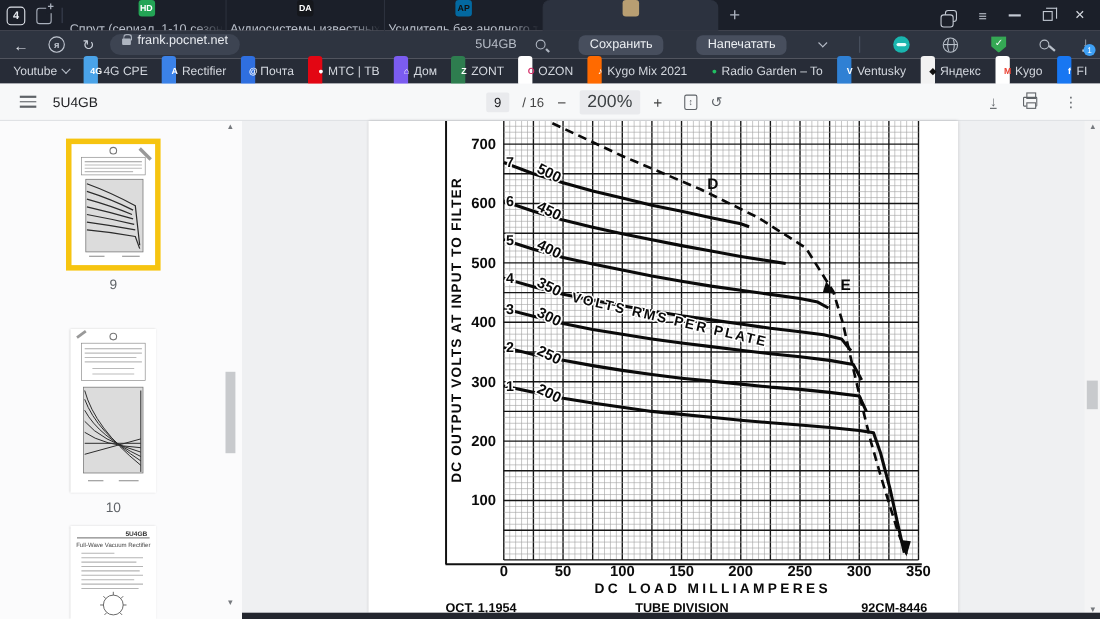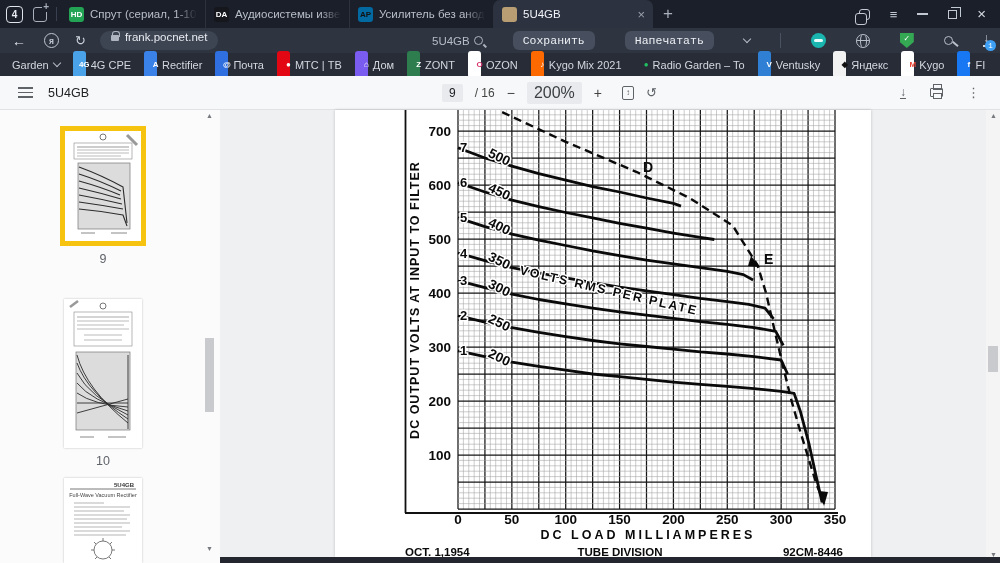--- a/index.html
+++ b/index.html
@@ -13,21 +13,21 @@
   .tabcount { width:17px; height:17px; margin-left:6px; border:1.5px solid #dfe3ea;
               border-radius:4px; color:#e8ebf1; font-size:10px; font-weight:bold;
               display:flex; align-items:center; justify-content:center; flex:none; }
   .newtab-doc { width:14px; height:15px; border:1.5px solid #aab1bd; border-radius:3px;
                 margin-left:10px; position:relative; flex:none; }
   .newtab-doc::after { content:"+"; position:absolute; right:-4px; top:-7px; color:#aab1bd;
                        font-size:10px; font-weight:bold; background:#1b1f29; padding:0 1px; }
   .tabsep { width:1px; height:14px; background:#3a4050; margin:0 4px 0 9px; flex:none; }
   .tabs { display:flex; height:28px; align-items:center; }
   .tab { display:flex; align-items:center; gap:6px; width:144px; height:28px;
-         padding:0 8px; color:#b9bfca; font-size:11.5px; overflow:hidden; position:relative; }
+         padding:0 8px; color:#b9bfca; font-size:11.5px; overflow:hidden; position:relative;flex-direction:column; }
   .tab + .tab { border-left:1px solid #2c313d; }
   .tab.active { background:#2c323f; color:#f2f4f8; border-radius:7px 7px 0 0; width:160px; }
   .fav { width:15px; height:15px; border-radius:3px; flex:none; font-size:8px; font-weight:bold;
          display:flex; align-items:center; justify-content:center; }
   .tab .t { white-space:nowrap; overflow:hidden; flex:1;
             -webkit-mask-image:linear-gradient(90deg,#000 80%,transparent); 
             mask-image:linear-gradient(90deg,#000 80%,transparent); }
   .tab .x { color:#9aa1ad; font-size:13px; flex:none; }
   .plus-tab { color:#aab1bd; font-size:17px; margin-left:10px; flex:none; }
   .tabbar-right { margin-left:auto; display:flex; align-items:center; gap:20px; padding-right:14px; }
@@ -48,21 +48,21 @@
   .ya-circle { width:15px; height:15px; border:1.5px solid #c2c8d2; border-radius:50%;
                margin-left:18px; font-size:8.5px; color:#c2c8d2; font-weight:bold;
                display:flex; align-items:center; justify-content:center; }
   .reload { font-size:13px; margin-left:16px; color:#c9cfd8; }
   .urlpill { display:flex; align-items:flex-start; gap:6px; background:#3d4452; border-radius:12px;
              height:19px; padding:0 11px; margin-left:14px; font-size:11.5px; color:#e8ebf0; }
   .lockbody { width:8px; height:6px; background:#aeb5c0; border-radius:1px; position:relative; margin-top:4px; }
   .lockbody::before { content:""; position:absolute; left:1px; top:-4px; width:6px; height:5px;
                       border:1.5px solid #aeb5c0; border-bottom:none; border-radius:3px 3px 0 0; }
   .addr-title { position:absolute; left:432px; font-size:11.5px; color:#b7bdc7; }
-  .addr-right { margin-left:auto; display:flex; align-items:center; gap:30px; padding-right:10px;font-family:Liberation Mono, monospace; }
+  .addr-right { margin-left:auto; display:flex; align-items:center; gap:30px; padding-right:10px; }
   .ic-zoomfind { width:9px; height:9px; border:1.5px solid #aeb5c0; border-radius:50%; position:relative; }
   .ic-zoomfind::after { content:""; position:absolute; left:8px; top:8px; width:4px; height:1.5px;
                         background:#aeb5c0; transform:rotate(45deg); }
   .abtn { background:#474e5d; border-radius:6px; padding:3px 10px; font-size:11.5px; color:#eceff3; }
   .chev { width:6px; height:6px; border-right:1.5px solid #b6bcc7; border-bottom:1.5px solid #b6bcc7;
           transform:rotate(45deg); margin-top:-3px; }
   .vsep { width:1px; height:15px; background:#4a5160; }
   .ext-teal { width:15px; height:15px; border-radius:50%; background:#19b5ae; position:relative; }
   .ext-teal::after { content:""; position:absolute; left:3px; top:6px; width:9px; height:3px;
                      background:#e8fdfb; border-radius:2px; }
@@ -185,21 +185,21 @@
       <div class="ext-key"></div>
       <div class="dl-wrap">
         <div class="ic-dl">↓</div>
         <div class="dl-badge">1</div>
       </div>
     </div>
   </div>
 
   <div class="bmbar" id="bmbar">
       <div class="bm">
-        <span>Garden</span>
+        <span>Youtube</span>
         <span class="chev"></span>
       </div>
       <div class="bm">
         <span class="bmfav" style="background: rgb(74, 163, 232); color: rgb(255, 255, 255);">4G</span>
         <span>4G CPE</span>
       </div>
       <div class="bm">
         <span class="bmfav" style="background: rgb(59, 130, 232); color: rgb(255, 255, 255);">A</span>
         <span>Rectifier</span>
       </div>

